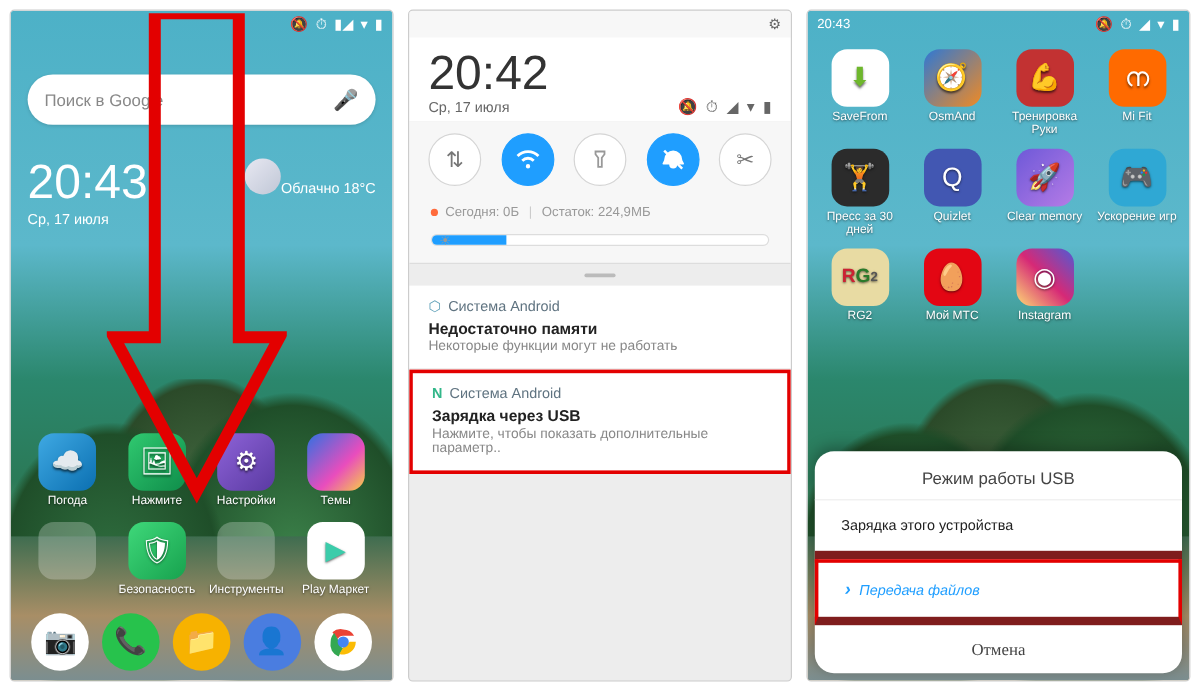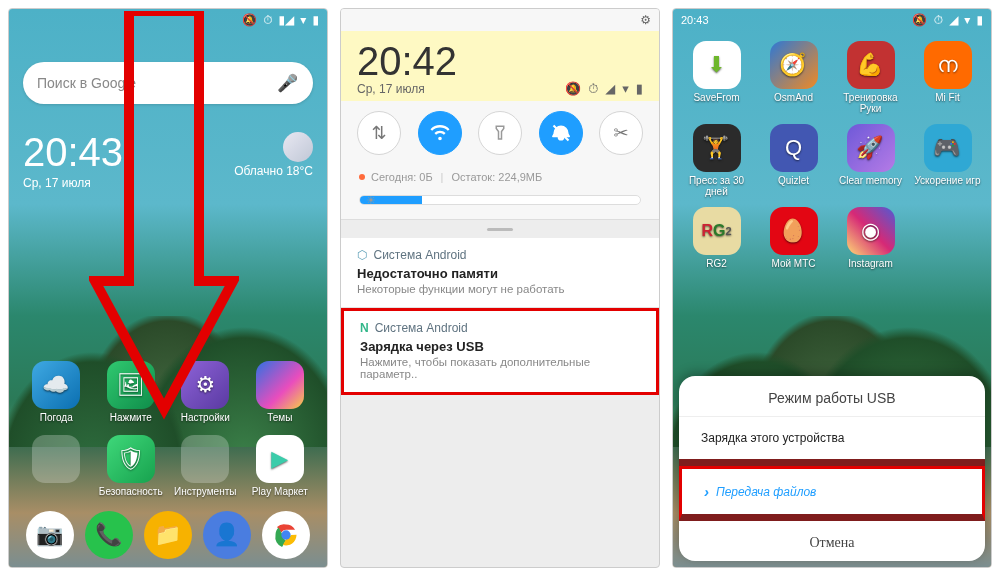--- a/index.html
+++ b/index.html
@@ -79,21 +79,21 @@
     margin-top: 28px;
     display: flex;
     align-items: flex-start;
   }
   .clock-time { font-size: 40px; font-weight: 300; line-height:1;}
   .clock-date { font-size: 12px; margin-top:4px;}
   .weather-block {
     margin-left: auto;
     text-align: right;
     font-size: 12px;
-    display:flex; flex-direction:column; align-items:flex-end;
+    display:flex; flex-direction:row; align-items:flex-end;
   }
   .weather-icon {
     width:30px;height:30px;border-radius:50%;
     background:linear-gradient(135deg,#e8e8f2,#c0c7d6);
     margin-bottom:2px;
   }
   .app-grid {
     position: absolute;
     bottom: 70px;
     left: 14px; right: 14px;
@@ -111,21 +111,21 @@
   .app .ic.folder span{background:linear-gradient(135deg,#7bbef5,#f59e5e);border-radius:3px;}
   .dock {
     position:absolute; bottom:8px; left:12px; right:12px;
     display:flex; justify-content:space-around;
   }
   .dock .dic{width:48px;height:48px;border-radius:50%;display:flex;align-items:center;justify-content:center;font-size:22px;color:#fff;}
   
   .big-arrow { position:absolute; top:2px; left:80px; width:150px; height:420px; z-index:10; pointer-events:none;}
   
   .phone2 { background:#ededed; }
-  .qs-header{padding:10px 16px 4px;background:#fef9c3;}
+  .qs-header{padding:10px 16px 4px;background:#ffffff;}
   .qs-time{font-size:40px;font-weight:300;color:#333;line-height:1;}
   .qs-daterow{display:flex;align-items:center;margin-top:0;font-size:12px;color:#666;}
   .qs-daterow .right{margin-left:auto;display:flex;gap:7px;color:#666;font-size:13px;}
   .qs-toggles{display:flex;justify-content:space-between;padding:10px 16px;background:#f7f7f7;}
   .tgl{width:44px;height:44px;border-radius:50%;border:1px solid #d5d5d5;display:flex;align-items:center;justify-content:center;color:#777;font-size:18px;background:#fff;}
   .tgl.active{background:#1f9eff;border-color:#1f9eff;color:#fff;}
   .qs-storage{display:flex;align-items:center;padding:6px 18px 12px;font-size:11px;color:#999;background:#f7f7f7;}
   .dot{width:6px;height:6px;border-radius:50%;background:#ff6b3c;margin-right:6px;}
   .brightness{background:#f7f7f7;padding:0 18px 14px;border-bottom:1px solid #ddd;}
   .bri-track{height:10px;background:#fff;border-radius:6px;position:relative;border:1px solid #ddd;}

